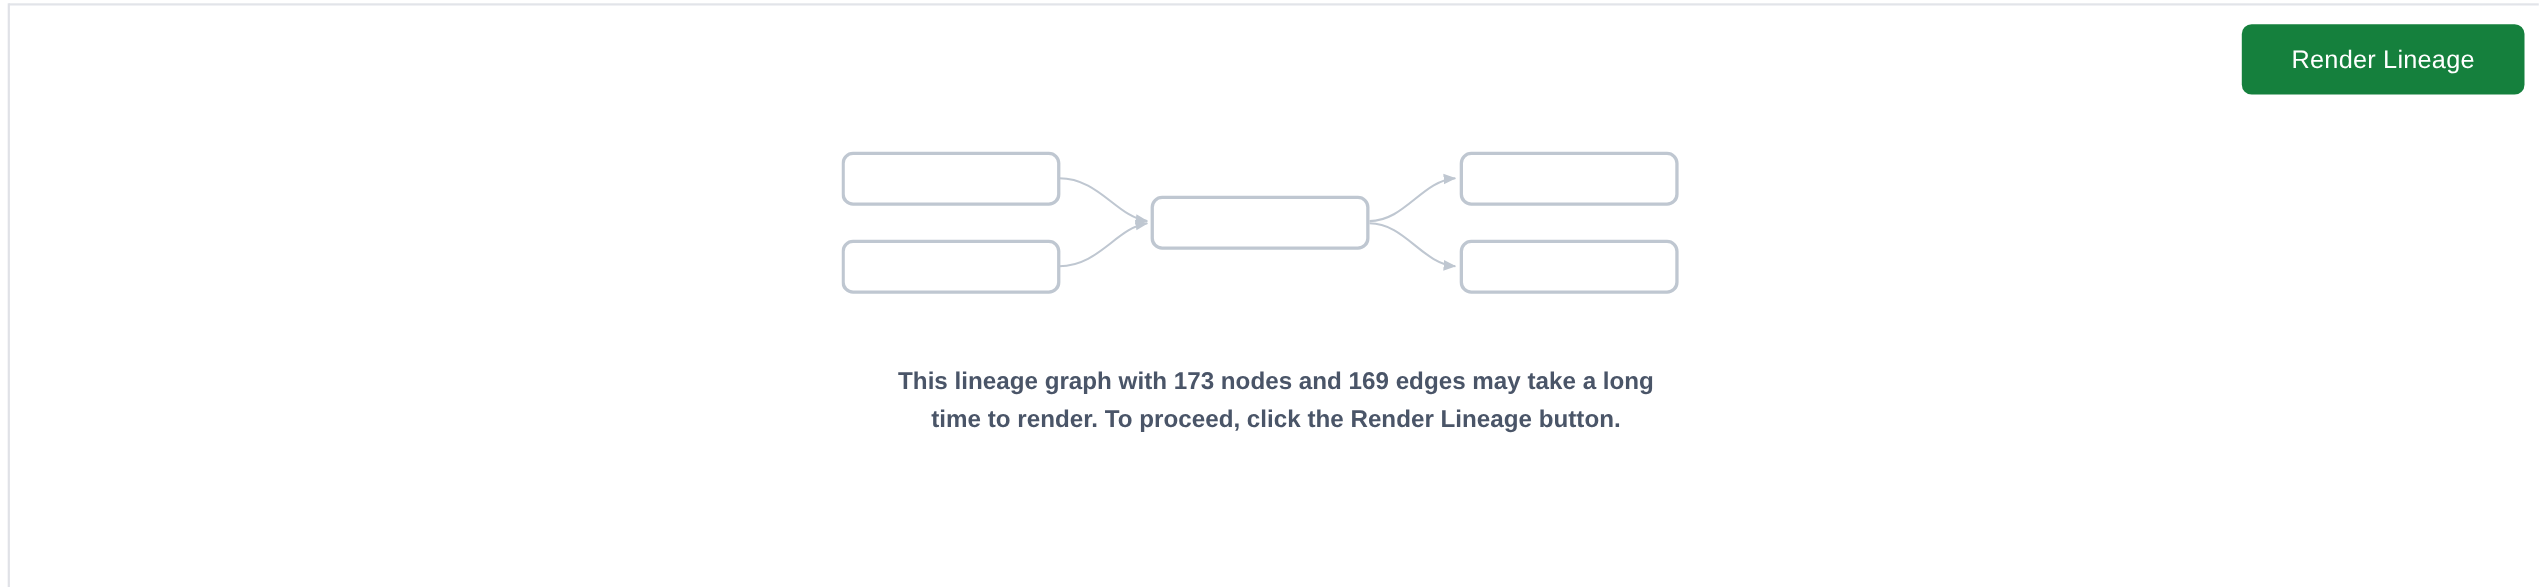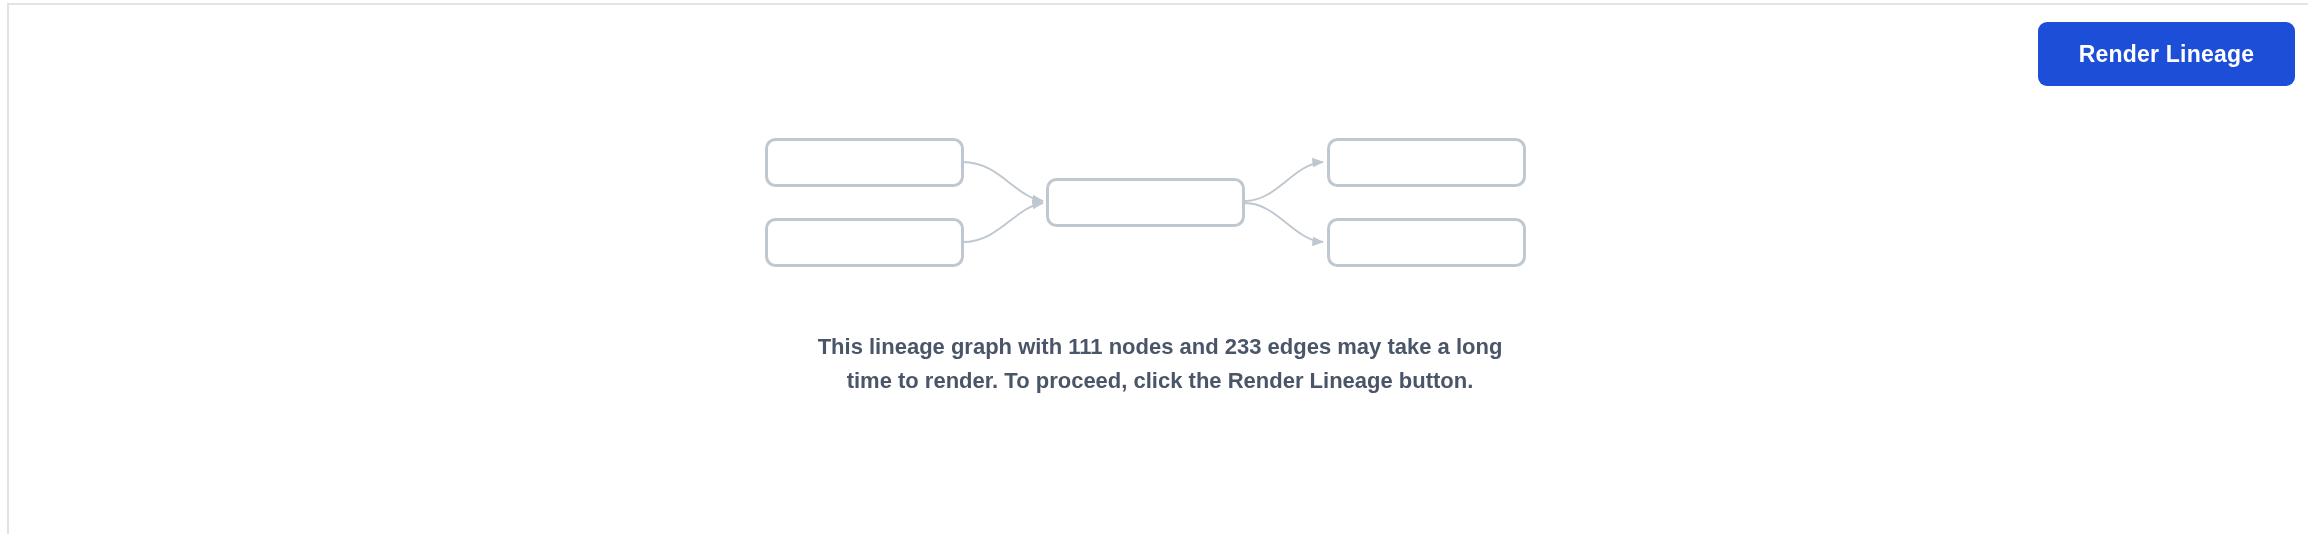--- a/index.html
+++ b/index.html
@@ -43,27 +43,27 @@
     background: #e0e2e7;
   }
 
   
   .render-btn {
     position: absolute;
     left: 2038px;
     top: 22px;
     width: 257px;
     height: 64px;
-    background: #1d4ed8;
+    background: #15803d;
     color: #ffffff;
     border: none;
     border-radius: 9px;
     font-family: "Liberation Sans", sans-serif;
     font-size: 23px;
-    font-weight: bold;
+    font-weight: normal;
     letter-spacing: 0.2px;
     cursor: pointer;
     display: flex;
     align-items: center;
     justify-content: center;
     padding: 0;
   }
 
   
   .empty-state {
@@ -123,19 +123,19 @@
 
       <g fill="#ffffff" stroke="#bfc7d1" stroke-width="3">
         <rect x="1.5" y="21.5" width="196" height="46" rx="9" ry="9"></rect>
         <rect x="1.5" y="101.5" width="196" height="46" rx="9" ry="9"></rect>
         <rect x="282.5" y="61.5" width="196" height="46" rx="9" ry="9"></rect>
         <rect x="563.5" y="21.5" width="196" height="46" rx="9" ry="9"></rect>
         <rect x="563.5" y="101.5" width="196" height="46" rx="9" ry="9"></rect>
       </g>
     </svg>
 
-    <div class="empty-message">This lineage graph with 111 nodes and 233 edges may take a long time to render. To proceed, click the Render Lineage button.</div>
+    <div class="empty-message">This lineage graph with 173 nodes and 169 edges may take a long time to render. To proceed, click the Render Lineage button.</div>
 
   </div>
 
   <button class="render-btn">Render Lineage</button>
 
 </div>
 
 </body></html>

